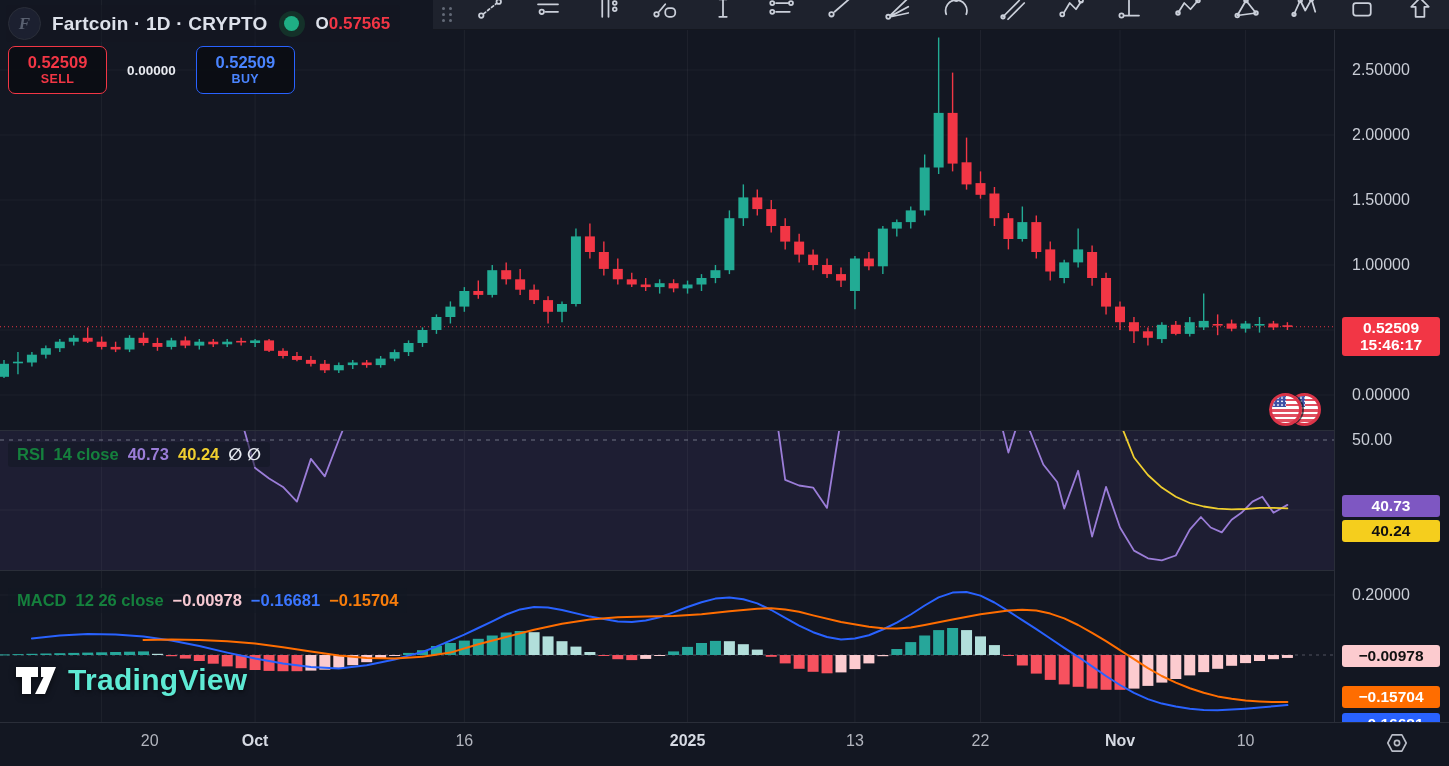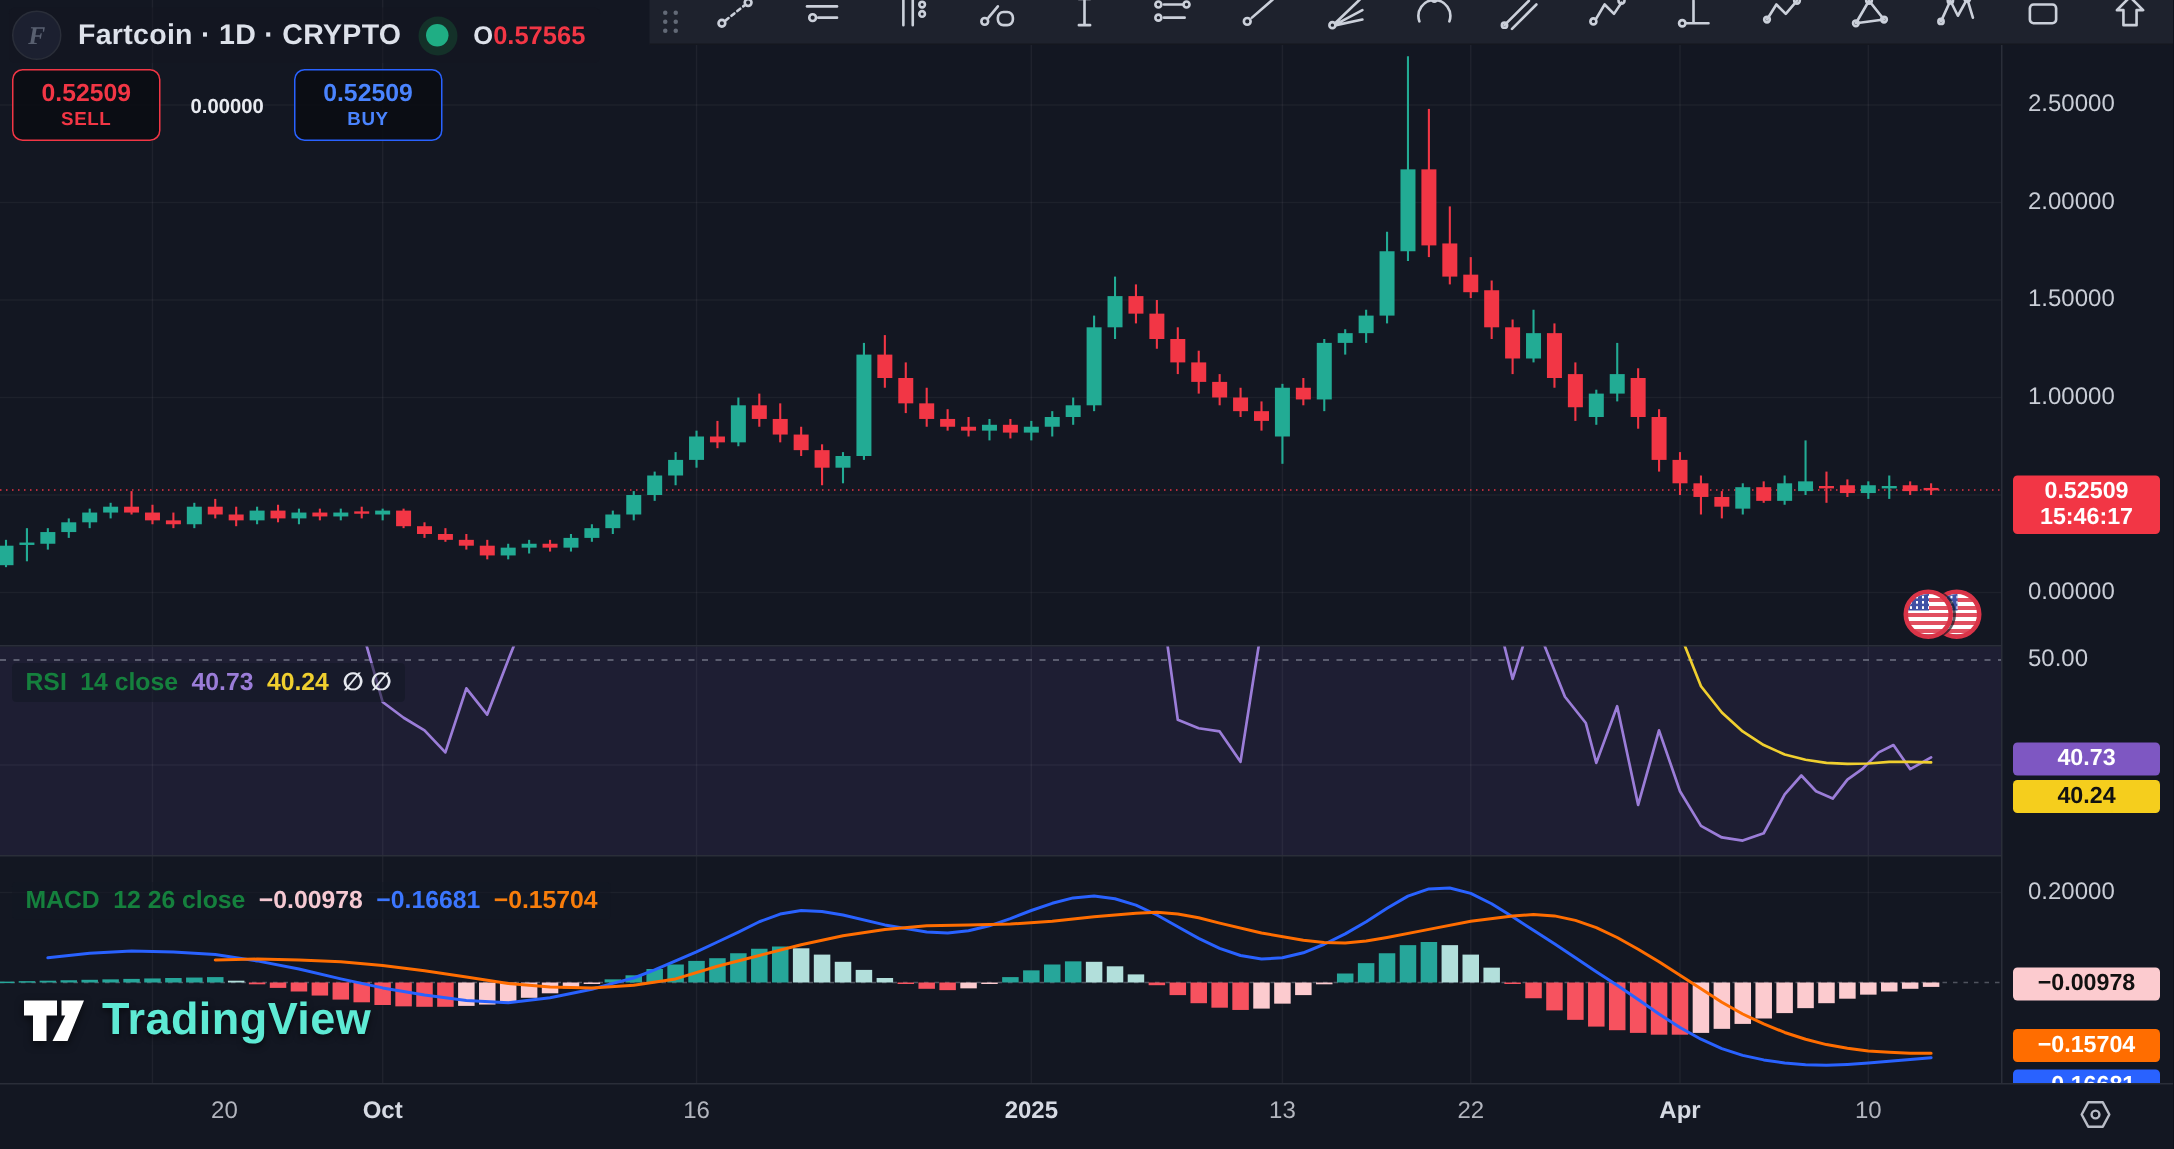--- a/index.html
+++ b/index.html
@@ -625,17 +625,17 @@
           <path d="M7.5 4.5 h9 l4 7.5 -4 7.5 h-9 l-4 -7.5 Z" fill="none" stroke="currentColor" stroke-width="1.5" stroke-linejoin="round"></path>
           <circle cx="12" cy="12" r="2.4" fill="none" stroke="currentColor" stroke-width="1.5"></circle>
         </svg>
     </div>
   <div class="time-label" style="left: 101.65px; margin-left: 48px;">20</div>
       <div class="time-label major" style="left: 255.1px;">Oct</div>
       <div class="time-label" style="left: 464.35px;">16</div>
       <div class="time-label major" style="left: 687.55px;">2025</div>
       <div class="time-label" style="left: 854.95px;">13</div>
       <div class="time-label" style="left: 980.5px;">22</div>
-      <div class="time-label major" style="left: 1120px;">Apr</div>
+      <div class="time-label major" style="left: 1120px;">Nov</div>
       <div class="time-label" style="left: 1245.55px;">10</div>
     </div>
 
 </div>
 
 </body></html>

